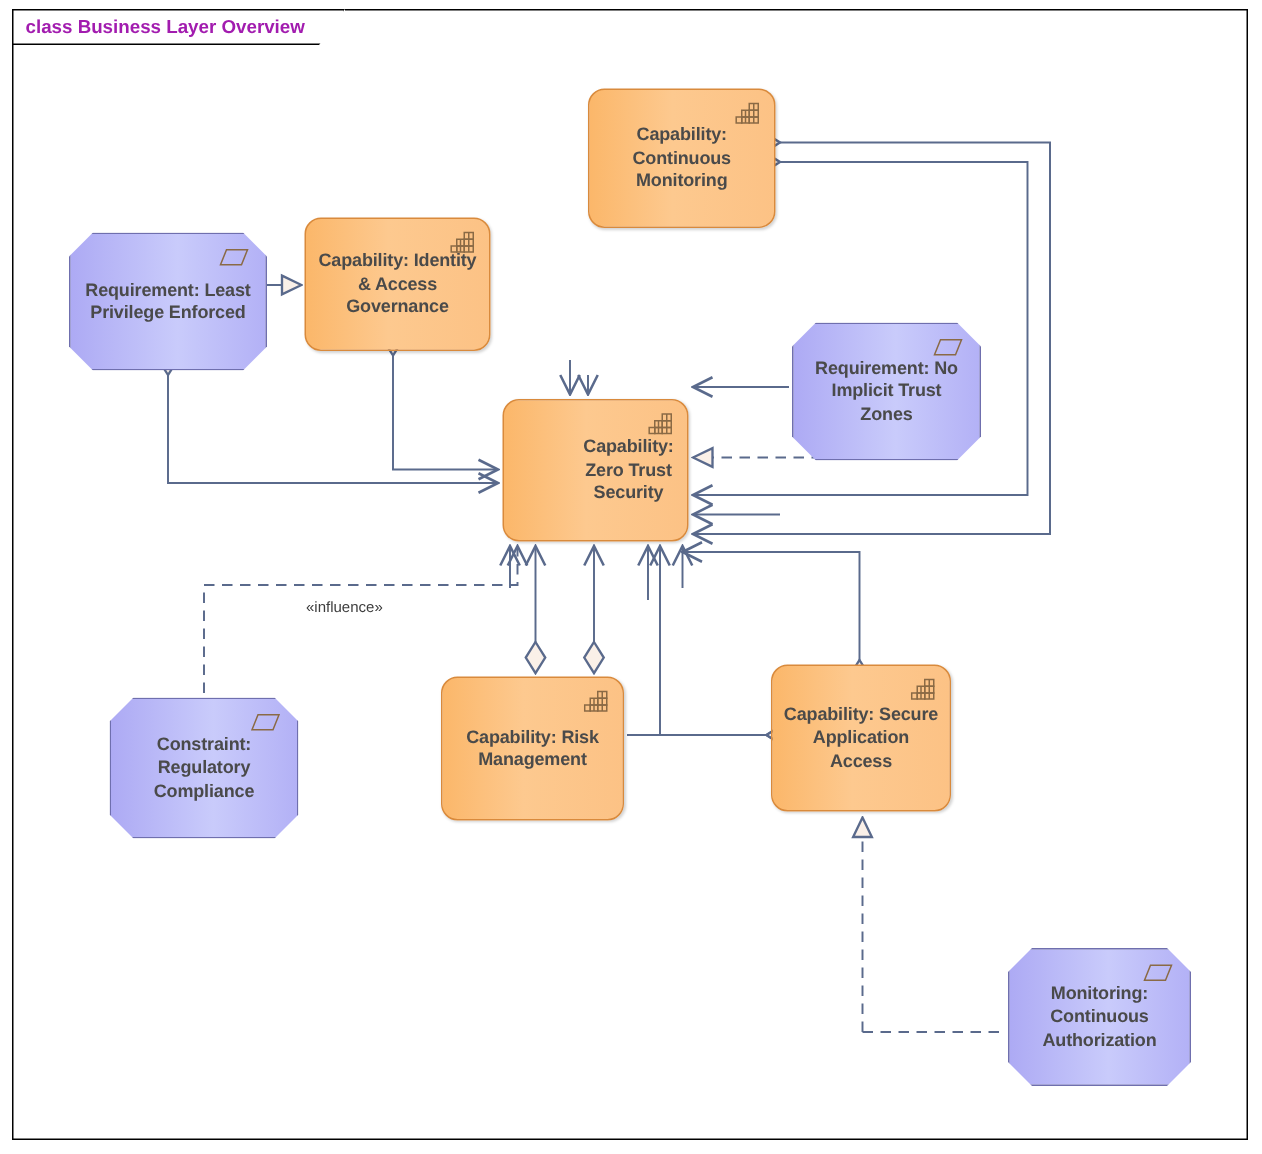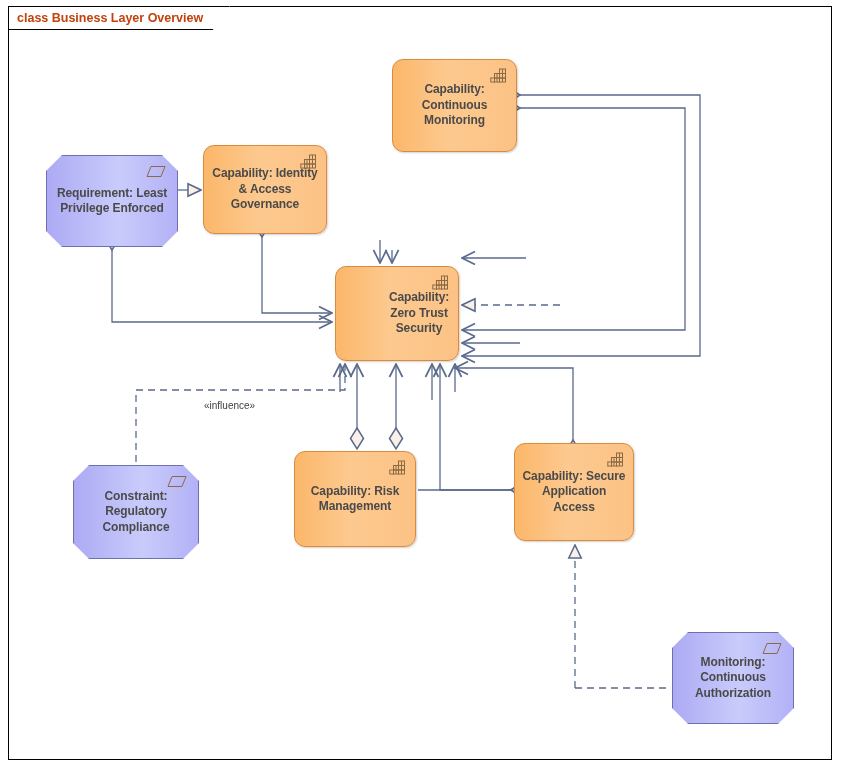--- a/index.html
+++ b/index.html
@@ -2,21 +2,21 @@
 <html><head>
 <meta charset="utf-8">
 <style>
   html,body{margin:0;padding:0;background:#ffffff;}
   body{font-family:"Liberation Sans",sans-serif;}
   #canvas{position:relative;width:841px;height:769px;background:#ffffff;overflow:hidden;}
 
   
   .frame{position:absolute;left:8px;top:6px;width:824px;height:754px;border:1px solid #000;box-sizing:border-box;background:#fff;}
   .frame-tab{position:absolute;left:8px;top:6px;height:24px;background:#fff;border:1px solid #000;border-bottom:1px solid #000;box-sizing:border-box;
-      padding:0 26px 0 8px;line-height:22px;font-size:12.5px;font-weight:bold;color:#c2410c;white-space:nowrap;z-index:6;}
+      padding:0 26px 0 8px;line-height:22px;font-size:12.5px;font-weight:bold;color:#a21caf;white-space:nowrap;z-index:6;}
   .frame-tab::after{content:"";position:absolute;right:-1px;top:-1px;width:0;height:0;border-style:solid;border-width:0 0 25px 18px;border-color:transparent transparent #fff transparent;}
 
   svg.edges{position:absolute;left:0;top:0;width:841px;height:769px;z-index:1;}
 
   .node{position:absolute;z-index:3;box-sizing:border-box;display:flex;align-items:center;justify-content:center;text-align:center;}
   .node .label{font-size:12px;font-weight:bold;color:#4a4a4a;line-height:1.28;padding:0 7px;letter-spacing:-0.1px;}
 
   
   .cap{border:1.2px solid #d98a3c;border-radius:11px;
        background:linear-gradient(to right,#fbb76a 0%,#fdc98f 45%,#fcc285 100%);
@@ -140,20 +140,26 @@
           <rect x="9.5" y="10" width="6" height="4"></rect>
         <rect x="4.5" y="10" width="5" height="4"></rect>
           <rect x="0.8" y="10" width="3.7" height="4"></rect>
         <line x1="12.5" y1="1" x2="12.5" y2="14"></line>
           <line x1="7" y1="5.5" x2="7" y2="14"></line>
       </g>
     </svg>
     <div class="label">Capability: Zero Trust Security</div>
   </div>
 
+  <div class="node req" style="left: 528px; top: 215px; width: 126px; height: 92px;">
+    <svg class="icon-req" viewBox="0 0 20 13">
+      <path d="M5,1.5 L19,1.5 L15,11.5 L1,11.5 Z" fill="none" stroke="#8a6a45" stroke-width="1"></path>
+    </svg>
+    <div class="label">Requirement: No Implicit Trust Zones</div>
+  </div>
 
   <div class="node req" style="left: 73px; top: 465px; width: 126px; height: 94px;">
     <svg class="icon-req" viewBox="0 0 20 13">
       <path d="M5,1.5 L19,1.5 L15,11.5 L1,11.5 Z" fill="none" stroke="#8a6a45" stroke-width="1"></path>
     </svg>
     <div class="label">Constraint: Regulatory Compliance</div>
   </div>
 
   <div class="node cap" style="left: 294px; top: 431px; width: 122px; height: 96px; margin-top: 20px;">
     <svg class="icon-cap" viewBox="0 0 17 15">

